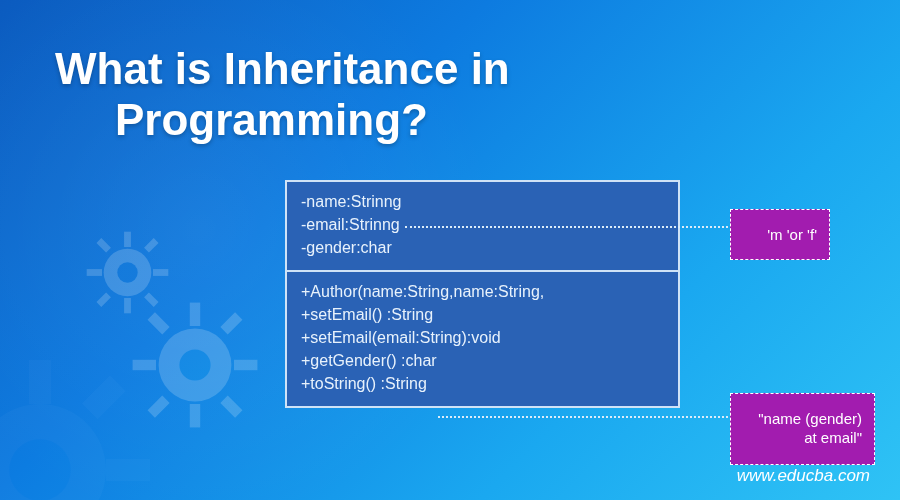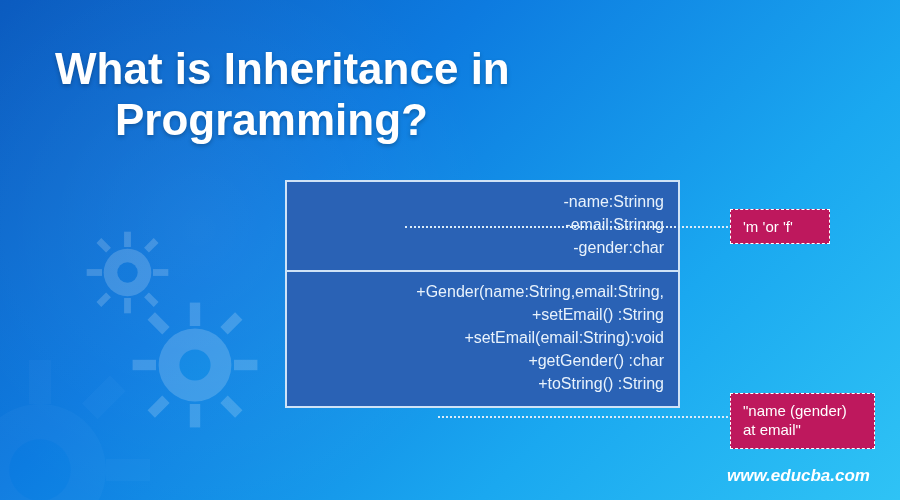--- a/index.html
+++ b/index.html
@@ -6,29 +6,29 @@
 body { width: 900px; height: 500px; overflow: hidden; font-family: Arial, Helvetica, sans-serif; position: relative; }
 .bg { position: absolute; inset: 0; background: linear-gradient(135deg, #0b5bbf 0%, #0d7be0 35%, #1aa8f0 70%, #2fc3f5 100%); }
 .stripe { position: absolute; left: -150px; top: -120px; width: 700px; height: 700px; background: radial-gradient(rgba(255,255,255,0.06), transparent 60%); transform: rotate(-15deg); }
 .gear { position: absolute; border-radius: 50%; }
 .gear svg { width: 100%; height: 100%; opacity: 0.18; }
 .g1 { left: 85px; top: 230px; width: 85px; height: 85px; }
 .g2 { left: 130px; top: 300px; width: 130px; height: 130px; }
 .g3 { left: -70px; top: 360px; width: 220px; height: 220px; opacity: .8; }
 .title { position: absolute; left: 55px; top: 44px; color: #fff; font-size: 44px; font-weight: 700; line-height: 1.15; text-shadow: 0 2px 4px rgba(0,0,0,0.25); }
 .uml-box { position: absolute; left: 285px; top: 180px; width: 395px; border: 2px solid #cfe3f7; background: #2a62b5; color: #e8f2fc; font-size: 16px; line-height: 1.45; }
-.uml-sec { padding: 8px 14px 10px 14px; text-align: right; }
+.uml-sec { padding: 8px 14px 10px 14px; }
 .uml-div { border-top: 2px solid #cfe3f7; }
-.annot { position: absolute; background: #be185d; color: #fff; border: 1px dashed #fff; padding: 8px 12px; font-size: 15px; text-align: left; }
+.annot { position: absolute; background: #a21caf; color: #fff; border: 1px dashed #fff; padding: 16px 12px; font-size: 15px; text-align: right; }
 .a1 { left: 730px; top: 209px; width: 100px; }
 .a2 { left: 730px; top: 393px; width: 145px; line-height: 1.25; }
 .dots { position: absolute; border-top: 2px dotted #dbecf9; height: 0; }
 .d1 { left: 405px; top: 226px; width: 323px; }
 .d2 { left: 438px; top: 416px; width: 290px; }
-.footer { position: absolute; right: 30px; bottom: 14px; color: #fff; font-size: 17px; font-style: italic; font-weight: 700; }
+.footer { position: absolute; right: 30px; bottom: 14px; color: #fff; font-size: 17px; font-style: italic; font-weight: 400; }
 </style>
 </head>
 <body>
 
 <div class="bg"></div>
 <div class="stripe"></div>
 
 <div class="gear g1">
 <svg viewBox="0 0 100 100">
       <g fill="#fff">
@@ -89,21 +89,21 @@
   <div style="padding-left:60px">Programming?</div>
 </div>
 
 <div class="uml-box">
   <div class="uml-sec">
     <div>-name:Strinng</div>
     <div>-email:Strinng</div>
     <div>-gender:char</div>
   </div>
   <div class="uml-sec uml-div">
-    <div>+Gender(name:String,email:String,</div>
+    <div>+Author(name:String,name:String,</div>
     <div>+setEmail() :String</div>
     <div>+setEmail(email:String):void</div>
     <div>+getGender() :char</div>
     <div>+toString() :String</div>
   </div>
 </div>
 
 <div class="dots d1"></div>
 <div class="dots d2"></div>
 

